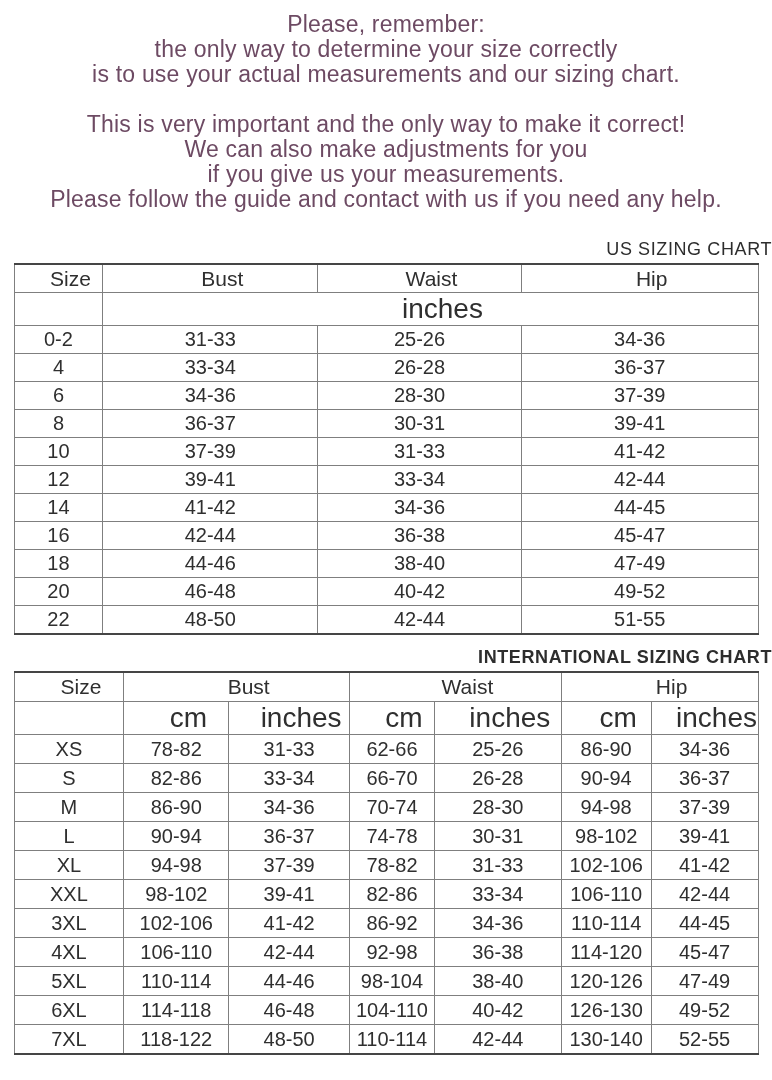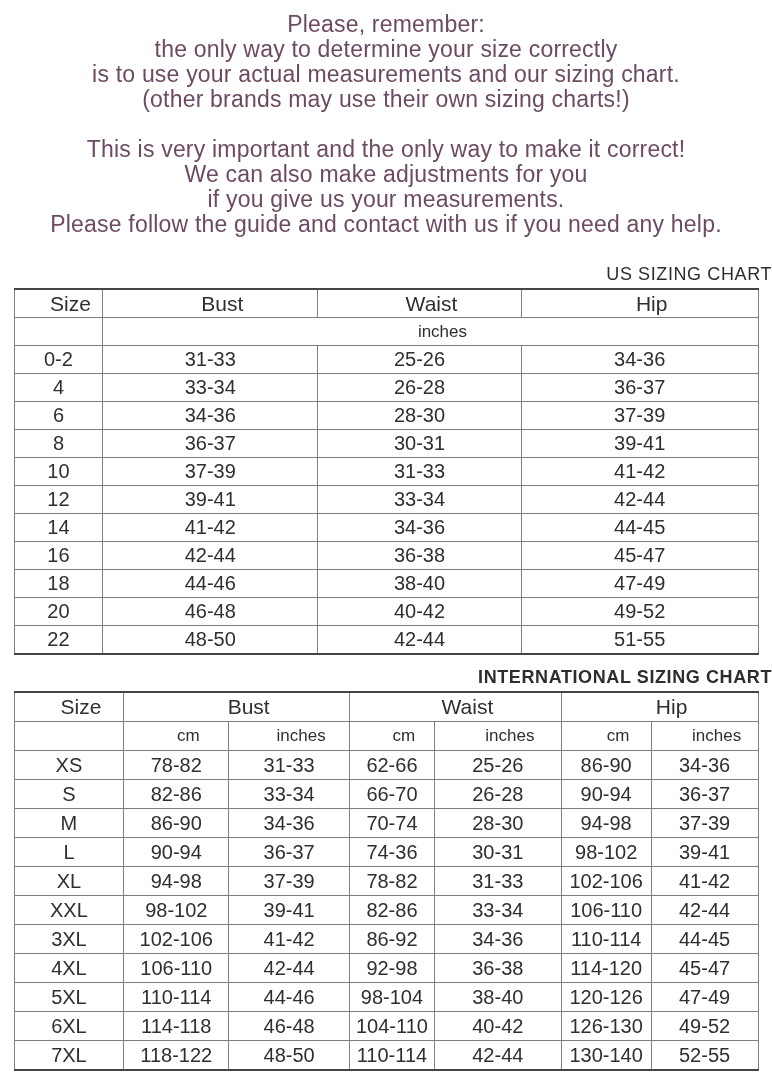--- a/index.html
+++ b/index.html
@@ -55,33 +55,32 @@
     font-size: 20px;
     font-weight: 400;
     padding: 0;
     height: 27px;
     overflow: hidden;
     white-space: nowrap;
   }
   table.sizing-table.intl th,
   table.sizing-table.intl td { height: 28px; }
   table.sizing-table th { font-size: 21px; padding-left: 24px; }
-  table.sizing-table th.sub { font-size: 17px; }
+  table.sizing-table th.sub { font-size: 28px; }
 </style>
 </head>
 <body>
 
 <div class="page">
 
   <div class="intro">
     <div class="para">
       <div>Please, remember:</div>
       <div>the only way to determine your size correctly</div>
       <div>is to use your actual measurements and our sizing chart.</div>
-      <div>(other brands may use their own sizing charts!)</div>
     </div>
     <div class="para">
       <div>This is very important and the only way to make it correct!</div>
       <div>We can also make adjustments for you</div>
       <div>if you give us your measurements.</div>
       <div>Please follow the guide and contact with us if you need any help.</div>
     </div>
   </div>
 
   <div class="chart-title us">US SIZING CHART</div>
@@ -229,21 +228,21 @@
           <td>34-36</td>
           <td>70-74</td>
           <td>28-30</td>
           <td>94-98</td>
           <td>37-39</td>
         </tr>
         <tr>
           <td>L</td>
           <td>90-94</td>
           <td>36-37</td>
-          <td>74-36</td>
+          <td>74-78</td>
           <td>30-31</td>
           <td>98-102</td>
           <td>39-41</td>
         </tr>
         <tr>
           <td>XL</td>
           <td>94-98</td>
           <td>37-39</td>
           <td>78-82</td>
           <td>31-33</td>

